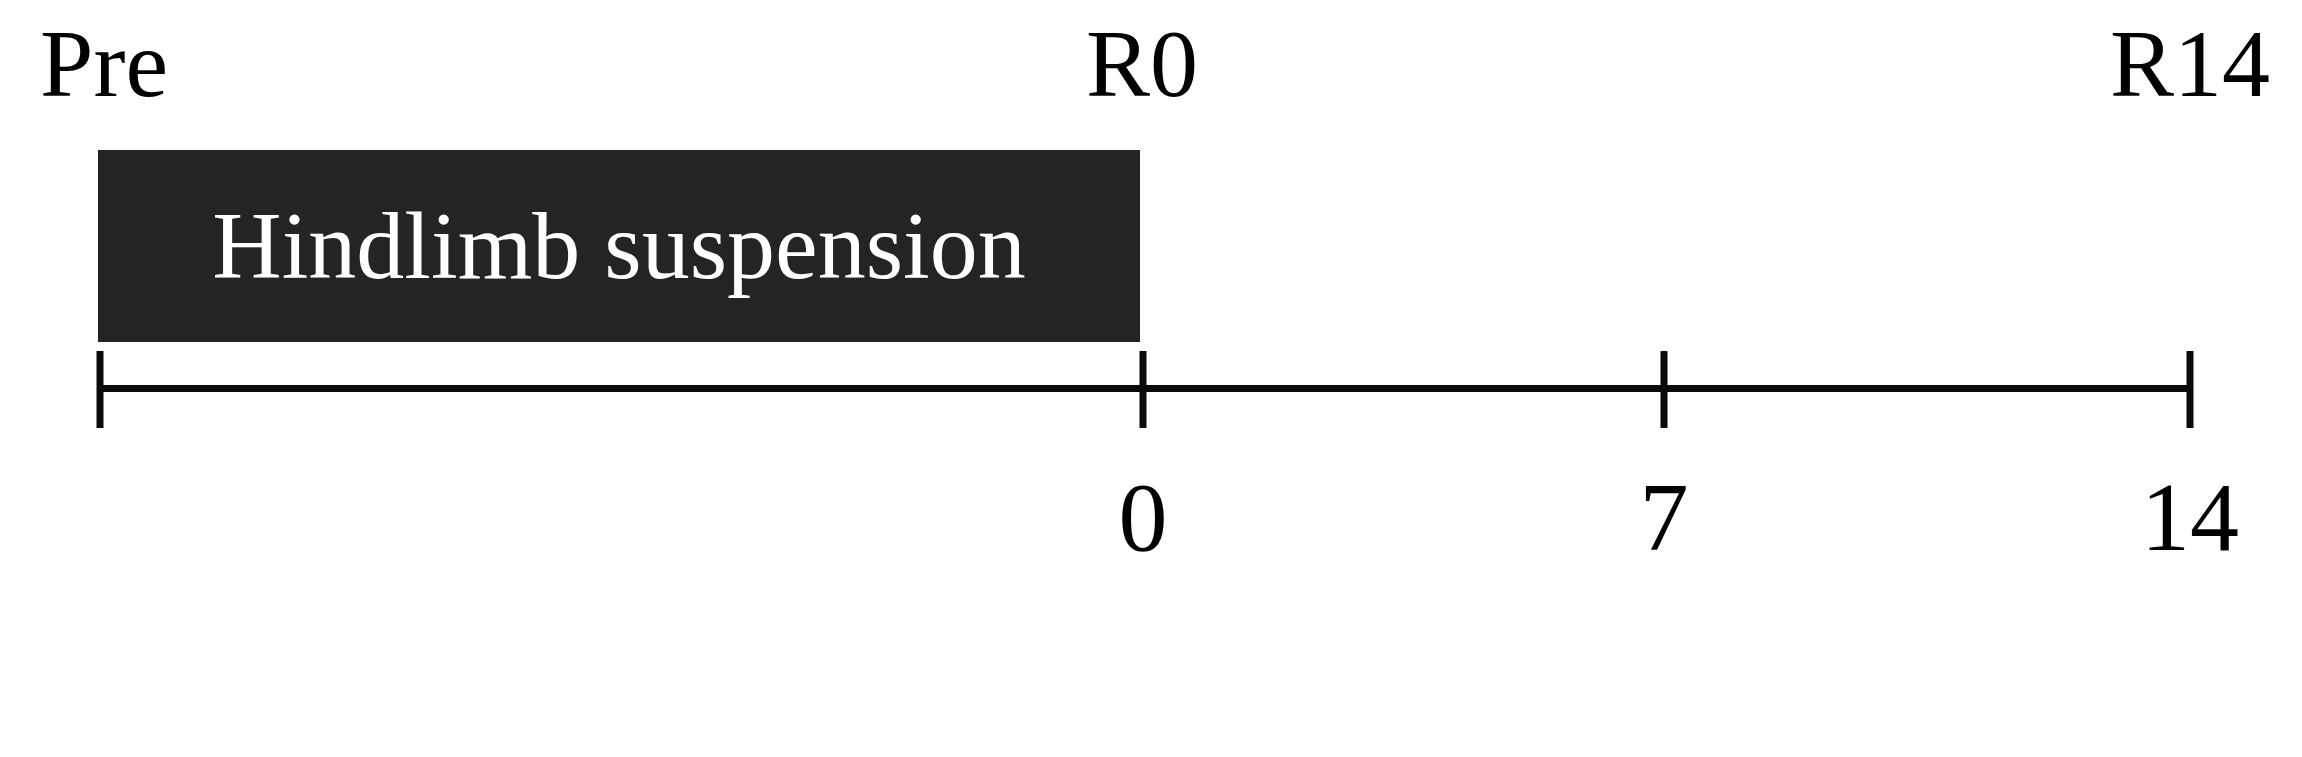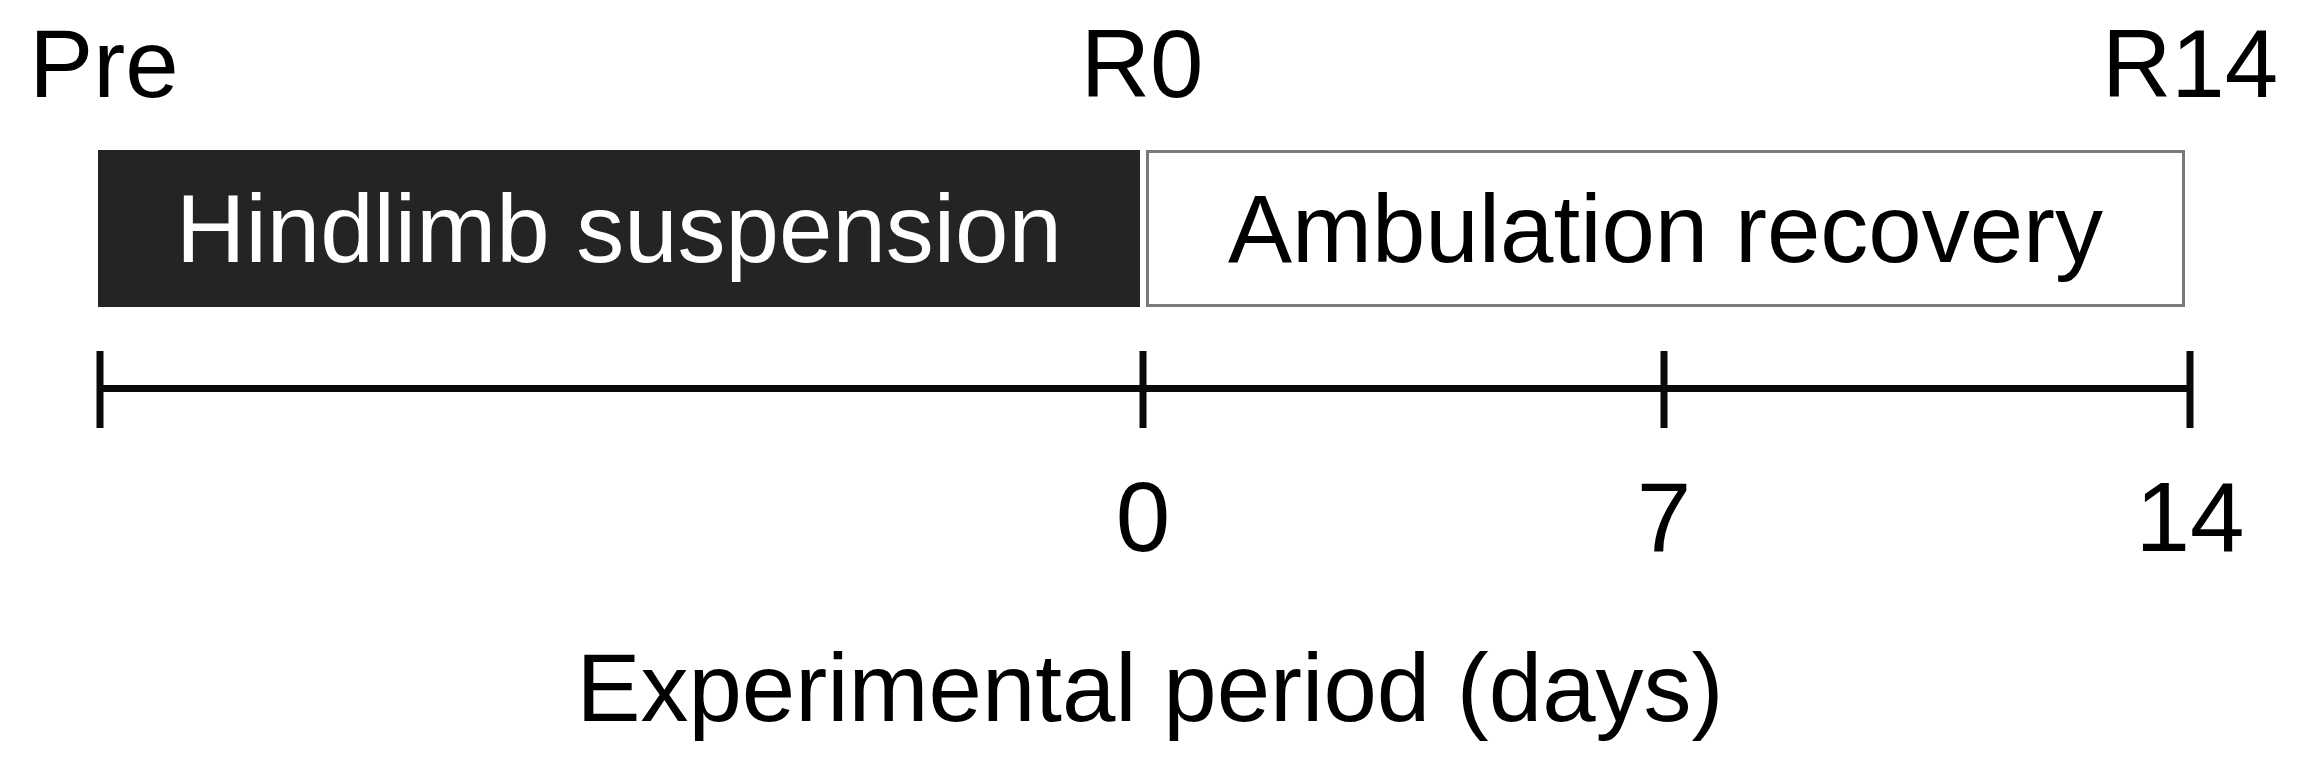--- a/index.html
+++ b/index.html
@@ -5,21 +5,21 @@
   html, body {
     margin: 0;
     padding: 0;
     background: #ffffff;
   }
   .figure {
     position: relative;
     width: 2302px;
     height: 757px;
     background: #ffffff;
-    font-family: Liberation Sans, sans-serif;
+    font-family: Liberation Serif, serif;
     color: #000000;
     overflow: hidden;
   }
 
   
   .top-label {
     position: absolute;
     top: 16px;
     transform: translateX(-50%);
     font-size: 96px;
@@ -31,21 +31,21 @@
   .top-label.r0   { left: 1142px; text-align: right; }
   .top-label.r7   { left: 1668px; }
   .top-label.r14  { left: 2190px; text-align: right; }
 
   
   .phase-bar {
     position: absolute;
     left: 98px;
     top: 150px;
     width: 2087px;
-    height: 157px;
+    height: 192px;
     display: flex;
     gap: 6px;
   }
   .phase-seg {
     display: flex;
     align-items: center;
     justify-content: center;
     font-size: 96px;
     line-height: 1.0;
     white-space: nowrap;
@@ -118,30 +118,26 @@
 <div class="figure">
 
   <span class="top-label pre">Pre</span>
   <span class="top-label r0">R0</span>
   <span class="top-label r14">R14</span>
 
   <div class="phase-bar">
     <div class="phase-seg suspension">
       <span>Hindlimb suspension</span>
     </div>
-    <div class="phase-seg recovery">
-      <span>Ambulation recovery</span>
-    </div>
   </div>
 
   <div class="axis-line"></div>
   <div class="axis-tick t0"></div>
   <div class="axis-tick t1"></div>
   <div class="axis-tick t2"></div>
   <div class="axis-tick t3"></div>
 
   <span class="tick-label t1">0</span>
   <span class="tick-label t2">7</span>
   <span class="tick-label t3">14</span>
 
-  <span class="axis-title">Experimental period (days)</span>
 
 </div>
 
 </body></html>

